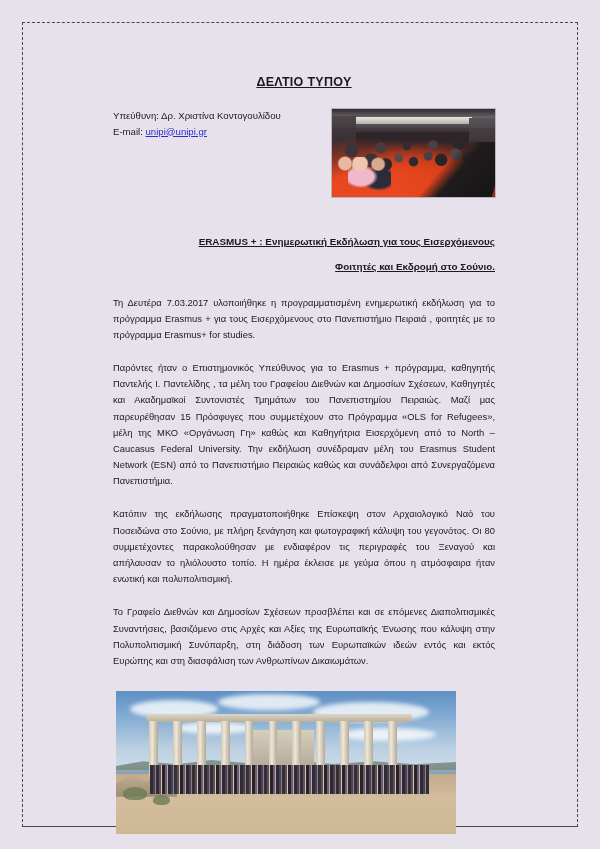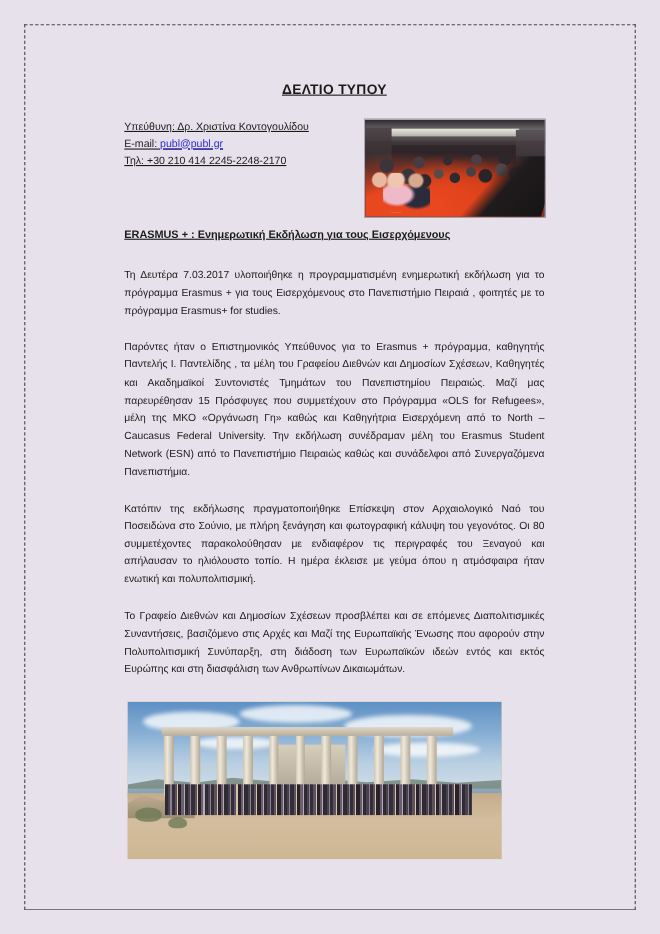--- a/index.html
+++ b/index.html
@@ -50,21 +50,20 @@
   .dept-line {
     font-size: 9.6px;
     color: #1a1a1a;
     line-height: 1.5;
   }
   .contact-block {
     margin-top: 16px;
     font-size: 9.6px;
     color: #1a1a1a;
     line-height: 1.62;
-    text-decoration: underline;
   }
   .contact-block .mail-row { white-space: nowrap; }
   .email-link {
     color: #2b2bd4;
     text-decoration: underline;
   }
   .hall-photo {
     position: absolute;
     right: -1px;
     top: 0px;
@@ -127,21 +126,22 @@
   .hall-front-pair {
     position: absolute; left: 10%; bottom: 4%; width: 26%; height: 42%;
     background:
       radial-gradient(ellipse at 28% 18%, #efc6b0 0 16%, rgba(0,0,0,0) 20%),
       radial-gradient(ellipse at 30% 55%, #efb9c9 0 30%, rgba(0,0,0,0) 40%),
       radial-gradient(ellipse at 70% 20%, #d8a98f 0 14%, rgba(0,0,0,0) 18%),
       radial-gradient(ellipse at 72% 60%, #2b2b3c 0 30%, rgba(0,0,0,0) 40%);
   }
 
   .subtitle-block {
-    text-align: left;
+    text-align: right;
+    margin-top: 28px;
     line-height: 1.55;
   }
   .subtitle-line {
     display: inline-block;
     font-size: 9.9px;
     font-weight: bold;
     color: #1a1a1a;
     text-decoration: underline;
   }
   .body-para {
@@ -250,44 +250,44 @@
 
   <div class="title-row">
     <span class="doc-title">ΔΕΛΤΙΟ ΤΥΠΟΥ</span>
   </div>
 
   <div class="header-block">
 
 
     <div class="contact-block">
       <div>Υπεύθυνη: Δρ. Χριστίνα Κοντογουλίδου</div>
-      <div class="mail-row"><span>E-mail:</span> <a class="email-link" href="#">publ@publ.gr</a></div>
-      <div>Τηλ: +30 210 414 2245-2248-2170</div>
+      <div class="mail-row"><span>E-mail:</span> <a class="email-link" href="#">unipi@unipi.gr</a></div>
     </div>
 
     <div class="hall-photo">
       <div class="hall-ceiling"></div>
       <div class="hall-wall-l"></div>
       <div class="hall-wall-r"></div>
       <div class="hall-seats"></div>
       <div class="hall-people"></div>
       <div class="hall-aisle"></div>
       <div class="hall-front-pair"></div>
     </div>
 
   </div>
 
   <div class="subtitle-block">
     <div><span class="subtitle-line">ERASMUS + : Ενημερωτική Εκδήλωση για τους Εισερχόμενους</span></div>
+    <div><span class="subtitle-line">Φοιτητές  και Εκδρομή στο Σούνιο.</span></div>
   </div>
 
   <p class="body-para">Τη Δευτέρα 7.03.2017 υλοποιήθηκε η προγραμματισμένη ενημερωτική εκδήλωση για το πρόγραμμα Erasmus + για τους Εισερχόμενους στο Πανεπιστήμιο Πειραιά , φοιτητές με το πρόγραμμα Erasmus+ for studies.</p>
   <p class="body-para">Παρόντες ήταν ο Επιστημονικός Υπεύθυνος για το Erasmus + πρόγραμμα, καθηγητής Παντελής Ι. Παντελίδης , τα μέλη του Γραφείου Διεθνών και Δημοσίων Σχέσεων, Καθηγητές και Ακαδημαϊκοί Συντονιστές Τμημάτων του Πανεπιστημίου Πειραιώς. Μαζί μας παρευρέθησαν 15 Πρόσφυγες που συμμετέχουν στο Πρόγραμμα «OLS for Refugees», μέλη της ΜΚΟ «Οργάνωση Γη» καθώς και Καθηγήτρια Εισερχόμενη από το North – Caucasus Federal University. Την εκδήλωση συνέδραμαν μέλη του Erasmus Student Network (ESN) από το Πανεπιστήμιο Πειραιώς καθώς και συνάδελφοι από Συνεργαζόμενα Πανεπιστήμια.</p>
   <p class="body-para">Κατόπιν της εκδήλωσης πραγματοποιήθηκε Επίσκεψη στον Αρχαιολογικό Ναό του Ποσειδώνα στο Σούνιο, με πλήρη ξενάγηση και φωτογραφική κάλυψη του γεγονότος. Οι 80 συμμετέχοντες παρακολούθησαν με ενδιαφέρον τις περιγραφές του Ξεναγού και απήλαυσαν το ηλιόλουστο τοπίο. Η ημέρα έκλεισε με γεύμα όπου η ατμόσφαιρα ήταν ενωτική και πολυπολιτισμική.</p>
-  <p class="body-para">Το Γραφείο Διεθνών και Δημοσίων Σχέσεων προσβλέπει και σε επόμενες Διαπολιτισμικές Συναντήσεις, βασιζόμενο στις Αρχές και Μαζί της Ευρωπαϊκής Ένωσης που αφορούν στην Πολυπολιτισμική Συνύπαρξη, στη διάδοση των Ευρωπαϊκών ιδεών εντός και εκτός Ευρώπης και στη διασφάλιση των Ανθρωπίνων Δικαιωμάτων.</p>
+  <p class="body-para">Το Γραφείο Διεθνών και Δημοσίων Σχέσεων προσβλέπει και σε επόμενες Διαπολιτισμικές Συναντήσεις, βασιζόμενο στις Αρχές και Αξίες της Ευρωπαϊκής Ένωσης που κάλυψη στην Πολυπολιτισμική Συνύπαρξη, στη διάδοση των Ευρωπαϊκών ιδεών εντός και εκτός Ευρώπης και στη διασφάλιση των Ανθρωπίνων Δικαιωμάτων.</p>
 
   <div class="sounio-photo">
     <div class="sky"></div>
     <div class="cloud c1"></div>
     <div class="cloud c2"></div>
     <div class="cloud c3"></div>
     <div class="cloud c4"></div>
     <div class="cloud c5"></div>
     <div class="hills"></div>
     <div class="sea"></div>

